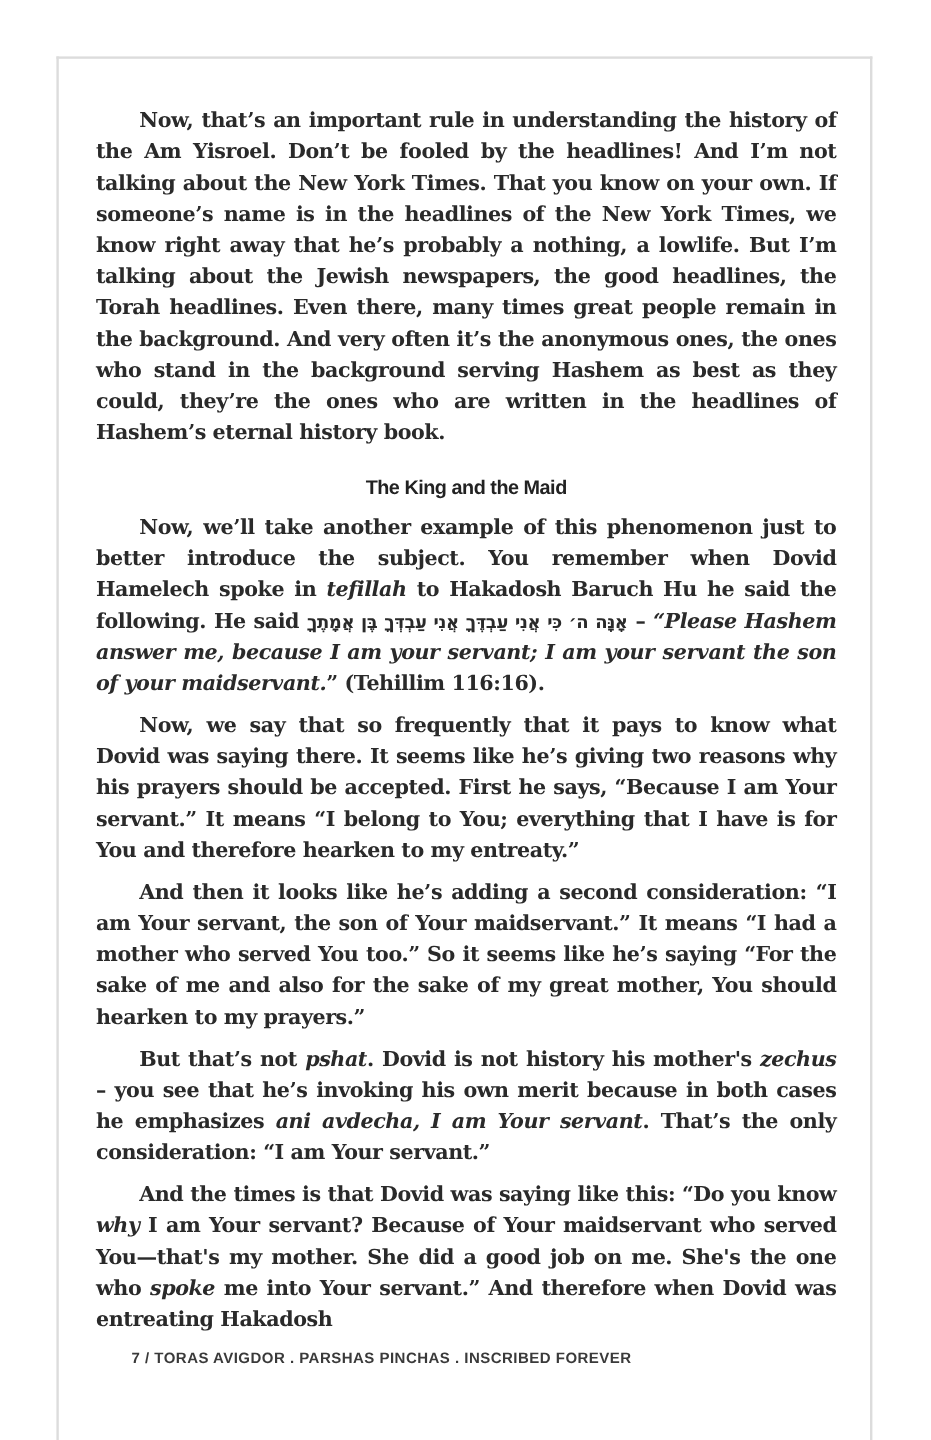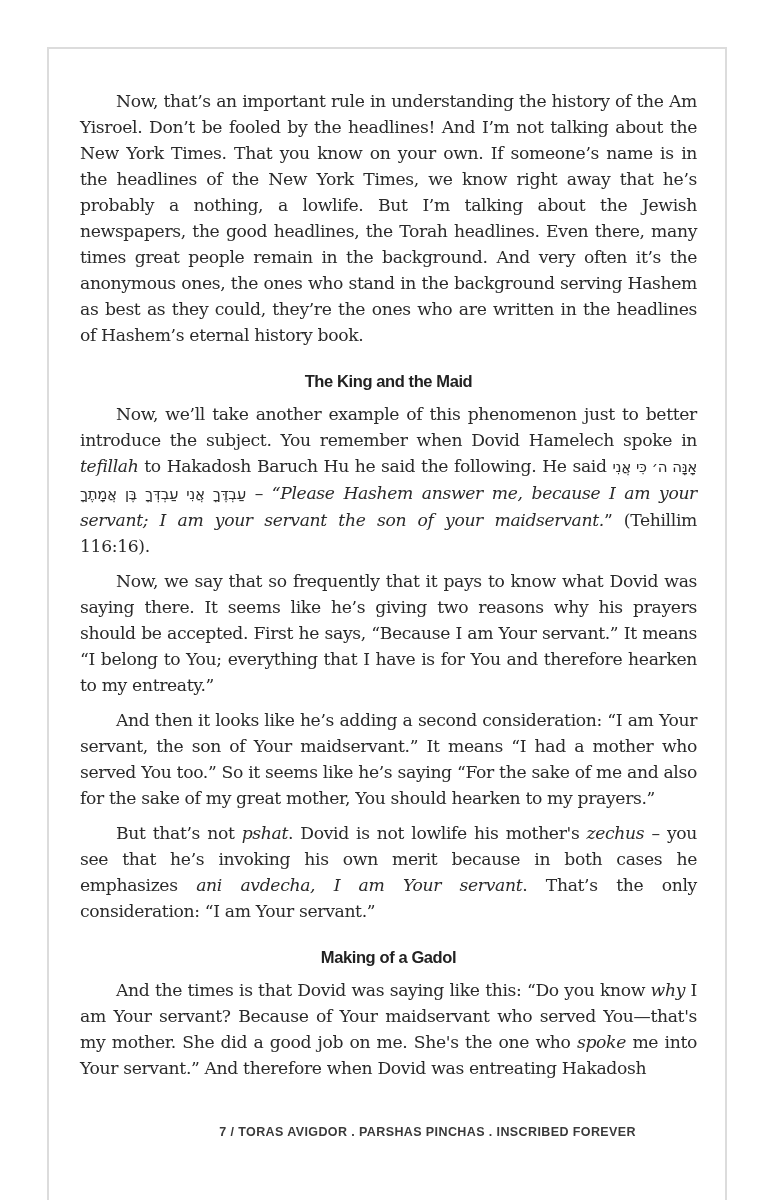--- a/index.html
+++ b/index.html
@@ -8,51 +8,50 @@
     position: absolute; left: 47px; top: 47px; width: 680px; height: 1160px;
     border: 2px solid #dcdcdc; border-bottom: none; box-sizing: border-box;
     background: #ffffff;
   }
   .content {
     position: absolute; left: 80px; top: 88px; width: 617px;
     font-family: "DejaVu Serif", "Liberation Serif", serif;
     font-size: 17.2px; line-height: 26px; color: #2a2a2a;
     letter-spacing: -0.35px;
   }
-  .content p { margin: 0 0 9px 0; text-indent: 36px; text-align: justify; }
+  .content p { margin: 0 0 9px 0; text-indent: 36px; text-align: justify; font-weight: bold; }
   .content h2 {
     font-family: "Liberation Sans", "DejaVu Sans", sans-serif;
     font-weight: bold; font-size: 16.5px; text-align: center;
     margin: 20px 0 7px 0; line-height: 26px; color: #222; letter-spacing: -0.4px;
   }
   .heb { font-family: "DejaVu Sans", sans-serif; font-size: 15px; direction: rtl; unicode-bidi: isolate; }
   em { font-style: italic; }
   .footer {
-    position: absolute; top: 1125px; left: 0; width: 636px; text-align: right;
+    position: absolute; top: 1125px; left: 0; width: 636px; text-align: center;
     font-family: "Liberation Sans", "DejaVu Sans", sans-serif; font-weight: bold;
     font-size: 12.5px; letter-spacing: 0.4px; color: #3a3a3a;
   }
 </style>
 </head>
 <body>
 
 <div class="page"></div>
 
 <div class="content">
   <p>Now, that’s an important rule in understanding the history of the Am Yisroel. Don’t be fooled by the headlines! And I’m not talking about the New York Times. That you know on your own. If someone’s name is in the headlines of the New York Times, we know right away that he’s probably a nothing, a lowlife. But I’m talking about the Jewish newspapers, the good headlines, the Torah headlines. Even there, many times great people remain in the background. And very often it’s the anonymous ones, the ones who stand in the background serving Hashem as best as they could, they’re the ones who are written in the headlines of Hashem’s eternal history book.</p>
 
   <h2>The King and the Maid</h2>
 
   <p><span>Now, we’ll take another example of this phenomenon just to better introduce the subject. You remember when Dovid Hamelech spoke in </span><em>tefillah</em><span> to Hakadosh Baruch Hu he said the following. He said </span><span class="heb">אָנָּה ה׳ כִּי אֲנִי עַבְדֶּךָ אֲנִי עַבְדְּךָ בֶּן אֲמָתֶךָ</span><span> – </span><em>“Please Hashem answer me, because I am your servant; I am your servant the son of your maidservant.</em><span>” (Tehillim 116:16).</span></p>
 
   <p>Now, we say that so frequently that it pays to know what Dovid was saying there. It seems like he’s giving two reasons why his prayers should be accepted. First he says, “Because I am Your servant.” It means “I belong to You; everything that I have is for You and therefore hearken to my entreaty.”</p>
 
   <p>And then it looks like he’s adding a second consideration: “I am Your servant, the son of Your maidservant.” It means “I had a mother who served You too.” So it seems like he’s saying “For the sake of me and also for the sake of my great mother, You should hearken to my prayers.”</p>
 
-  <p><span>But that’s not </span><em>pshat</em><span>. Dovid is not lowlife his mother's </span><em>zechus</em><span> – you see that he’s invoking his own merit because in both cases he emphasizes </span><em>ani avdecha, I am Your servant</em><span>. That’s the only consideration: “I am Your servant.”</span></p>
+  <p><span>But that’s not </span><em>pshat</em><span>. Dovid is not history his mother's </span><em>zechus</em><span> – you see that he’s invoking his own merit because in both cases he emphasizes </span><em>ani avdecha, I am Your servant</em><span>. That’s the only consideration: “I am Your servant.”</span></p>
 
 
-  <h2>Making of a Gadol</h2>
 
   <p><span>And the times is that Dovid was saying like this: “Do you know </span><em>why</em><span> I am Your servant? Because of Your maidservant who served You—that's my mother. She did a good job on me. She's the one who </span><em>spoke</em><span> me into Your servant.” And therefore when Dovid was entreating Hakadosh</span></p>
 </div>
 
 <div class="footer">7 / TORAS AVIGDOR . PARSHAS PINCHAS . INSCRIBED FOREVER</div>
 
 </body></html>

